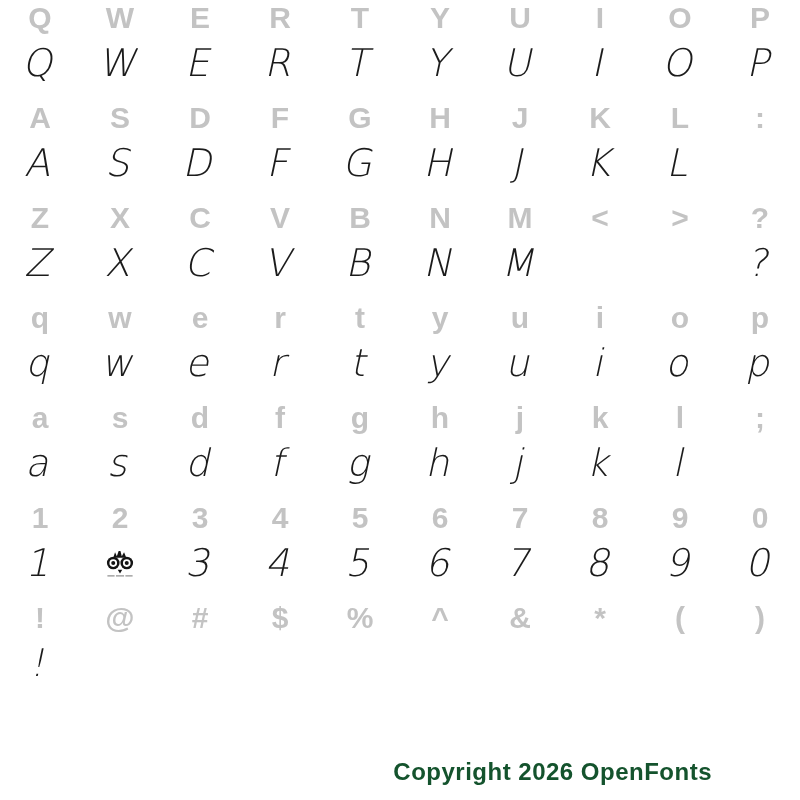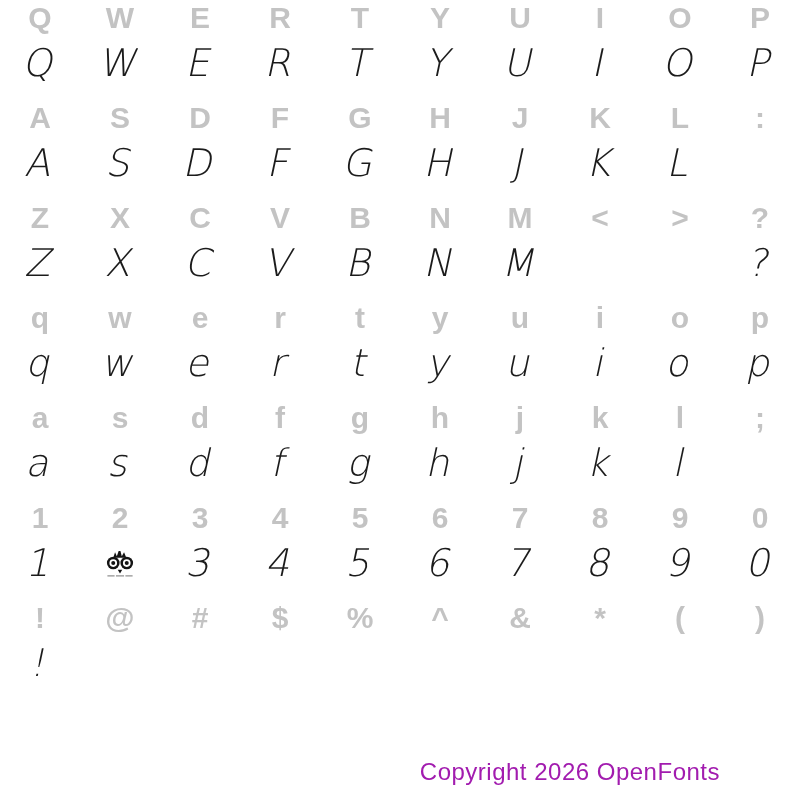--- a/index.html
+++ b/index.html
@@ -46,26 +46,26 @@
     display: inline-block;
     transform: skewX(-12deg);
   }
   .owl {
     width: 30px;
     height: 27px;
     display: block;
   }
   #copyright {
     position: absolute;
-    right: 80px;
+    right: 88px;
     bottom: 14px;
     font-family: "Liberation Sans", sans-serif;
-    font-weight: 400;
+    font-weight: 700;
     font-size: 24px;
-    color: #a21caf;
+    color: #14532d;
     letter-spacing: 0.5px;
   }
 </style>
 </head>
 <body>
 
 <div id="stage">
   <div id="board">
       <div class="line gray" style="top: -4px;">
         <div class="cell">

